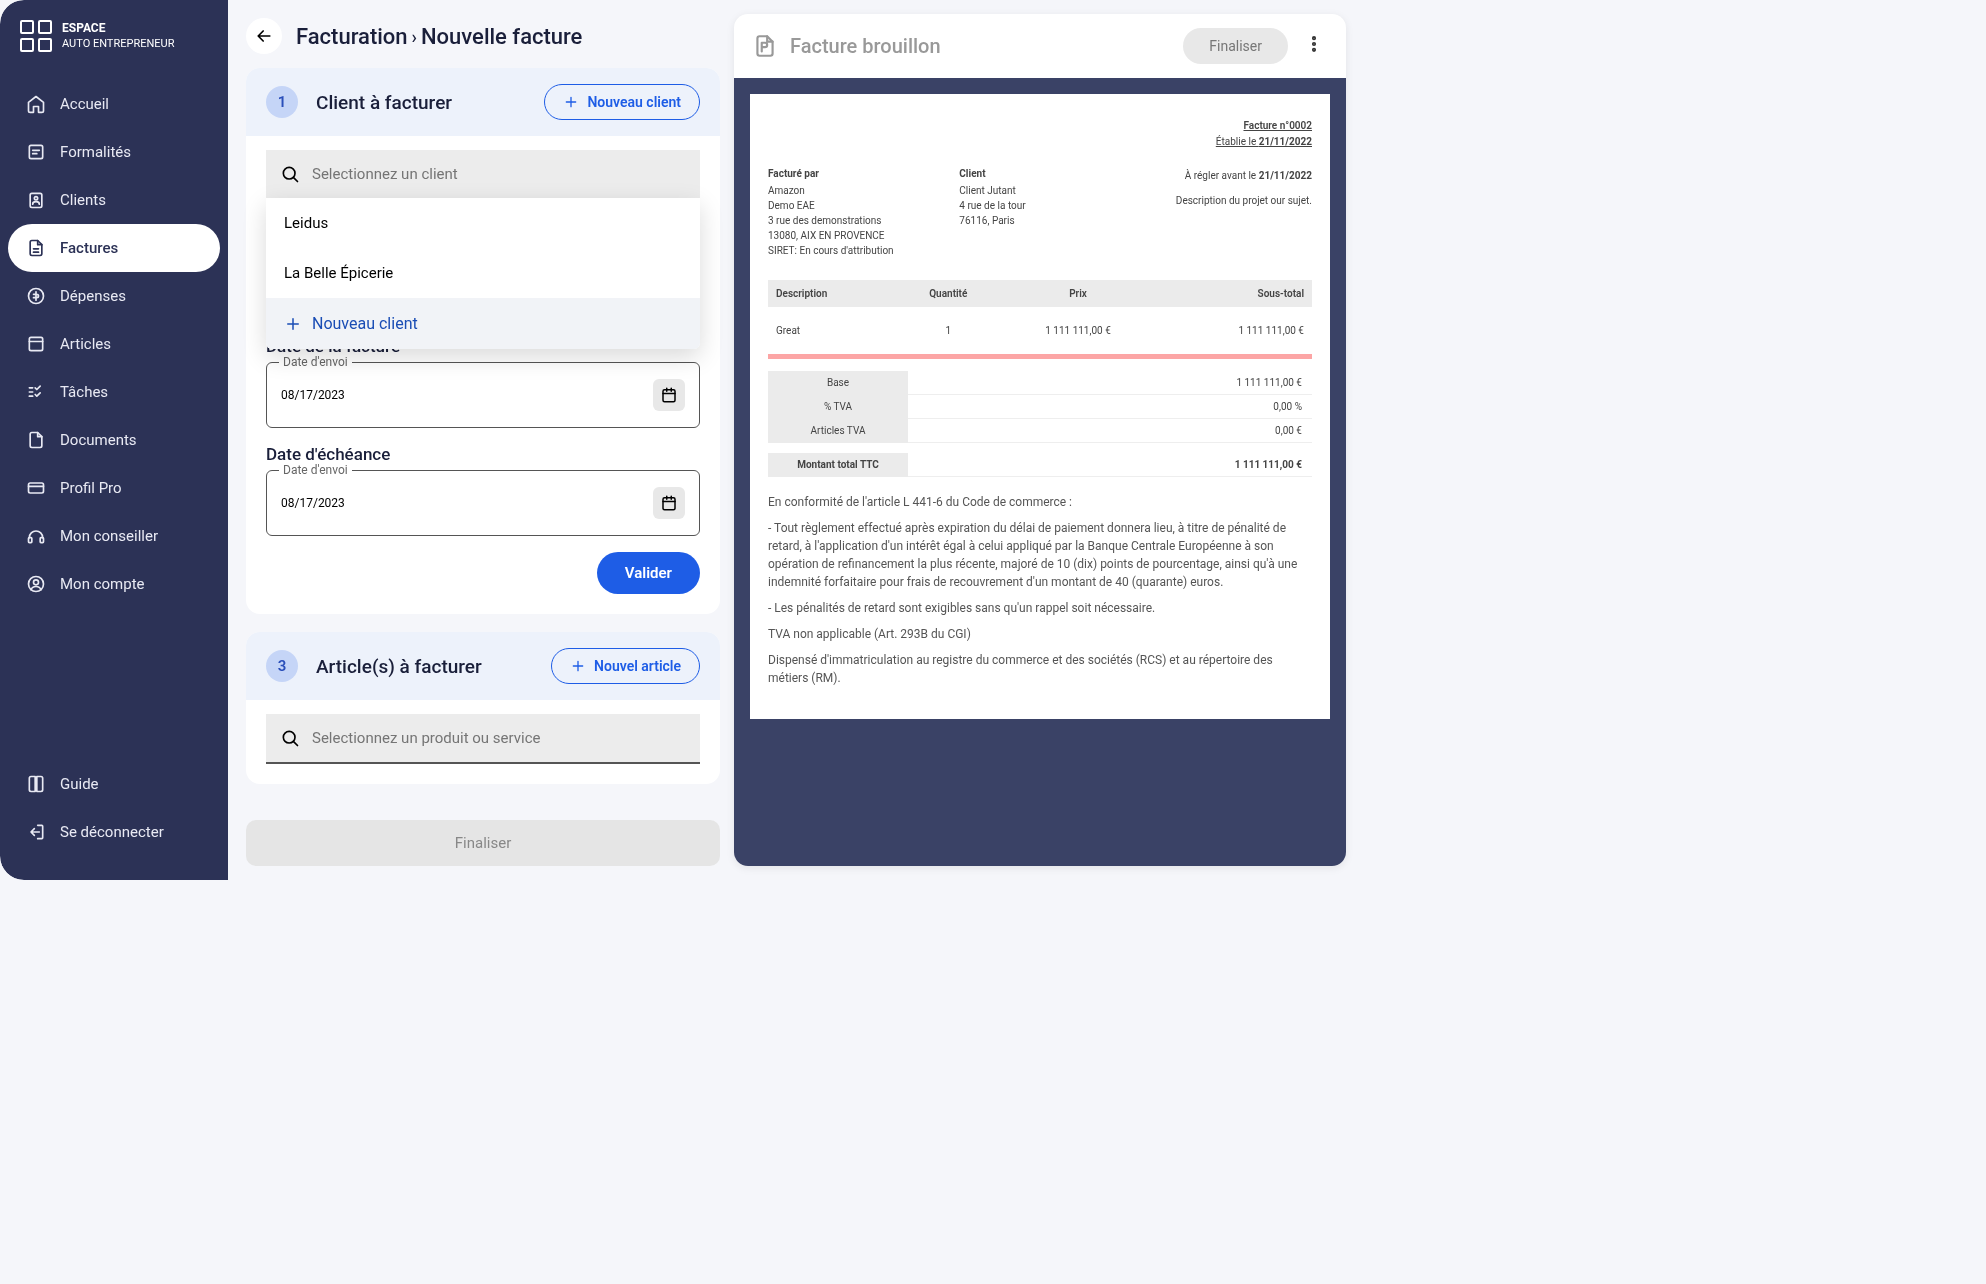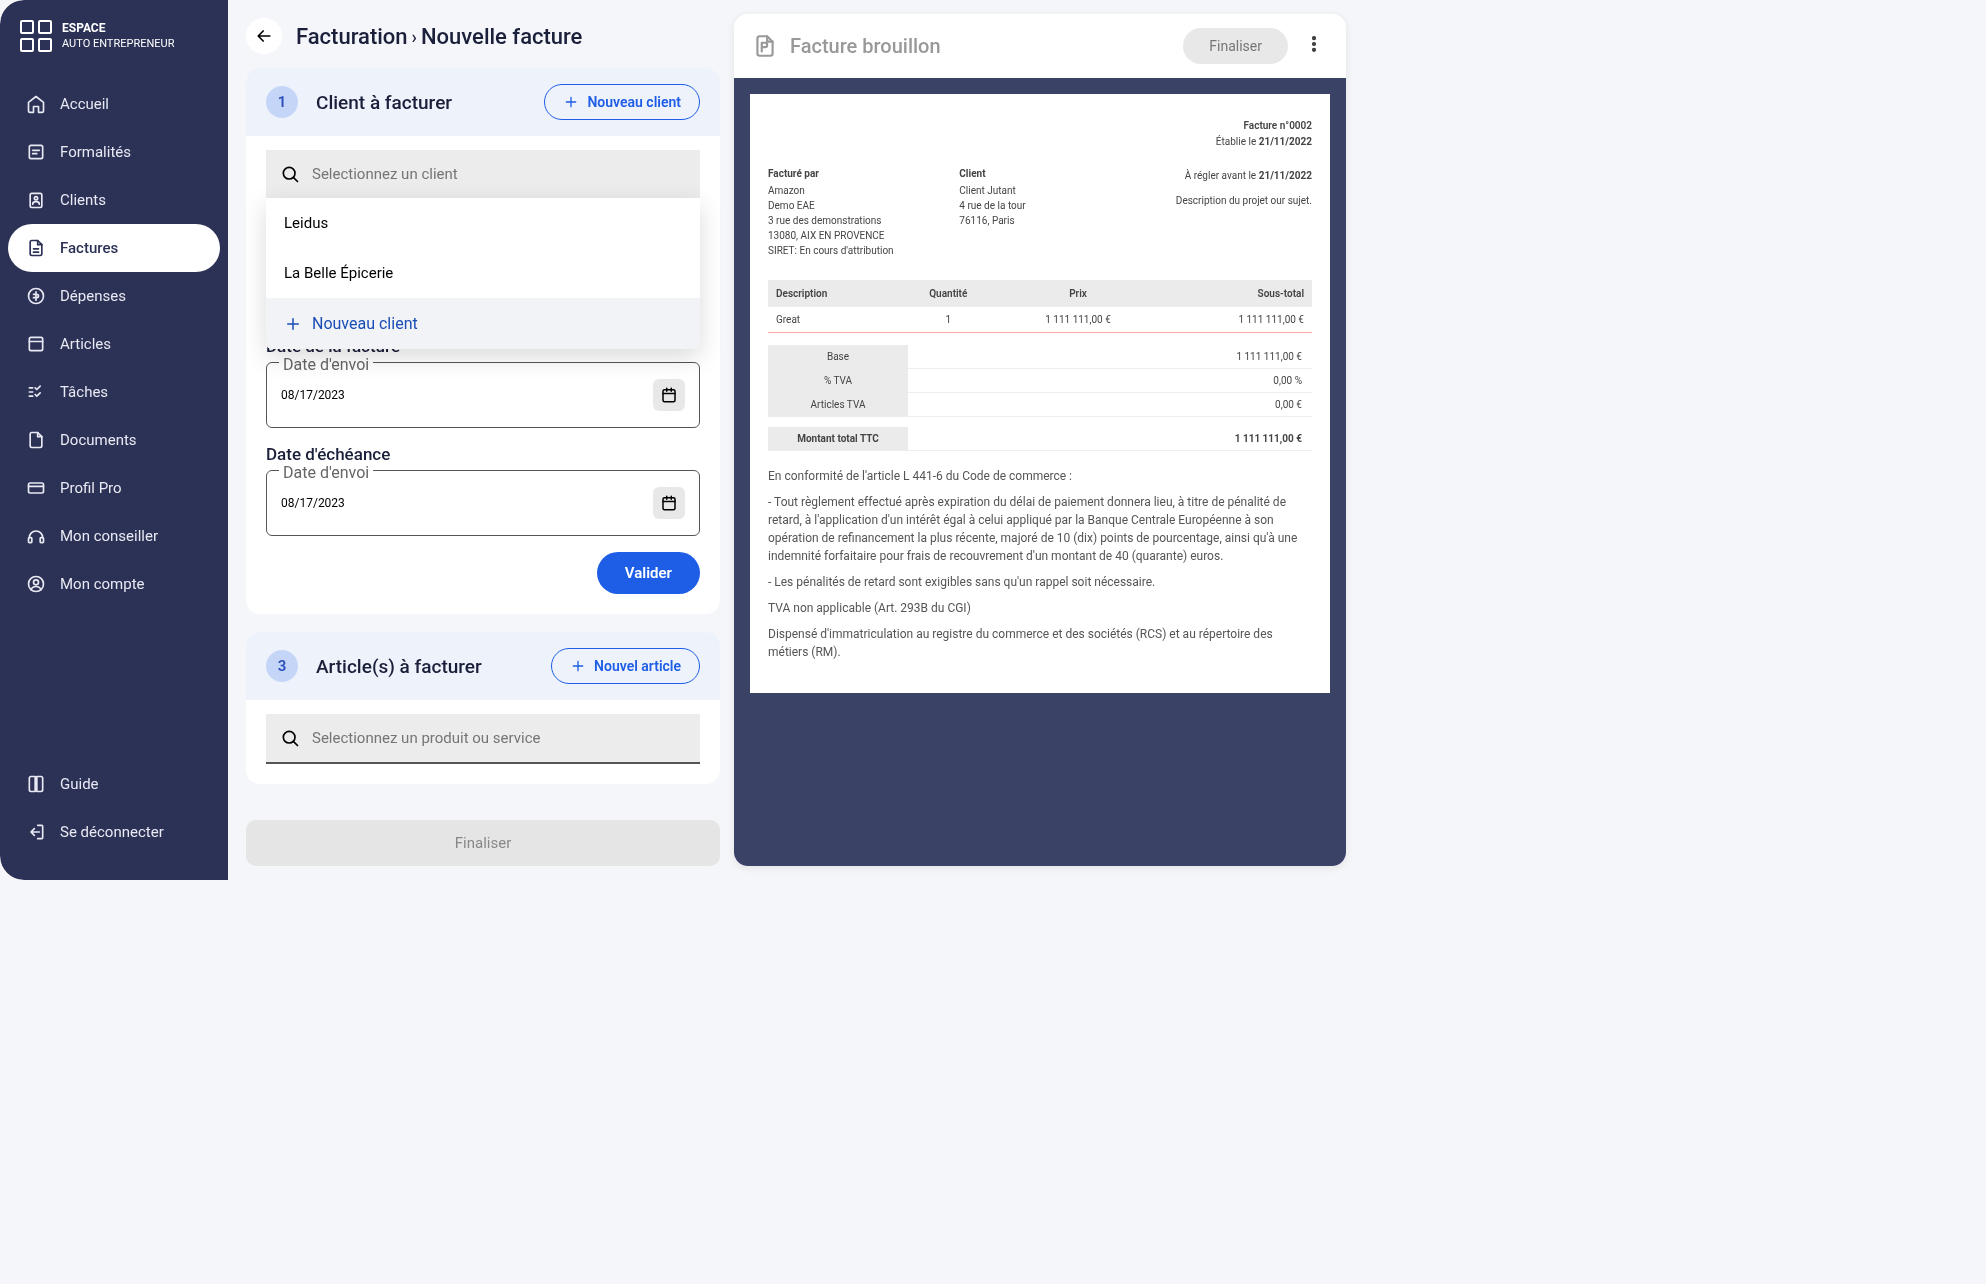--- a/index.html
+++ b/index.html
@@ -40,21 +40,21 @@
 .card-body { padding: 14px 20px 20px; position: relative; }
 
 .search-field { display: flex; align-items: center; gap: 12px; background: #ececec; padding: 14px 14px; border-bottom: 2px solid #555; position: relative; }
 .search-field input { border: none; background: transparent; font-size: 15px; flex: 1; outline: none; }
 .dropdown { position: absolute; left: 20px; right: 20px; top: 62px; background: #fff; border-radius: 0 0 6px 6px; box-shadow: 0 8px 24px rgba(0,0,0,0.15); z-index: 10; overflow: hidden; }
 .dd-item { padding: 16px 18px; font-size: 15px; cursor: pointer; }
 .dd-new { display: flex; align-items: center; gap: 10px; padding: 16px 18px; background: #f1f3f7; color: #1a4db5; font-size: 16px; cursor: pointer; }
 
 .field-label { font-size: 17px; color: #1a1f3a; margin: 16px 0 6px; font-weight: 500; }
 .date-field { position: relative; border: 1px solid #555; border-radius: 6px; padding: 16px 14px; display: flex; align-items: center; }
-.date-field .floating { position: absolute; top: -8px; left: 12px; background: #fff; padding: 0 4px; font-size: 16px; color: #666; }
+.date-field .floating { position: absolute; top: -8px; left: 12px; background: #fff; padding: 0 4px; font-size: 12px; color: #666; }
 .date-field input { border: none; font-size: 12px; flex: 1; outline: none; }
 .cal-btn { width: 32px; height: 32px; background: #e8e8e8; border-radius: 6px; display: flex; align-items: center; justify-content: center; cursor: pointer; }
 
 .spacer-120 { height: 120px; }
 .primary-btn { background: #1e5de6; color: #fff; border: none; padding: 12px 28px; border-radius: 999px; font-size: 15px; font-weight: 600; cursor: pointer; float: right; }
 
 .finalize-bar { background: #e5e5e5; color: #888; text-align: center; padding: 14px; border-radius: 10px; font-size: 15px; margin-top: auto; }
 
 
 .preview-panel { width: 612px; background: #fff; border-radius: 14px; display: flex; flex-direction: column; overflow: hidden; box-shadow: 0 2px 8px rgba(0,0,0,0.08); }
@@ -63,31 +63,31 @@
 .pv-title { font-size: 20px; color: #999; flex: 1; font-weight: 500; }
 .pv-final { background: #e8e8e8; color: #777; border: none; padding: 10px 26px; border-radius: 999px; font-size: 14px; cursor: pointer; }
 .pv-more { cursor: pointer; color: #333; padding: 4px; }
 .pv-body { flex: 1; background: #3a4266; padding: 16px; overflow: auto; }
 .invoice { background: #fff; padding: 24px 18px; font-size: 10px; color: #444; }
 .inv-top { display: flex; gap: 20px; }
 .logo-drop { border: 1.5px dashed #1e5de6; border-radius: 8px; padding: 10px 14px; display: flex; align-items: center; gap: 10px; width: 210px; }
 .logo-drop-icon { color: #1e5de6; }
 .logo-drop-text { font-size: 11px; text-align: center; line-height: 1.4; }
 .logo-drop-link { color: #1e5de6; }
-.inv-meta { margin-left: auto; text-align: right; font-size: 10px; line-height: 1.6; }
+.inv-meta { margin-left: auto; text-align: right; font-size: 10px; line-height: 1.6; text-decoration: underline; }
 .inv-cols { display: flex; margin-top: 18px; gap: 30px; }
 .inv-col { flex: 1; }
 .inv-col h6 { font-size: 10px; font-weight: 700; margin-bottom: 4px; }
 .inv-col p { line-height: 1.5; }
 .inv-right { text-align: right; }
 
 .inv-table { width: 100%; border-collapse: collapse; margin-top: 22px; font-size: 10px; }
 .inv-table th { background: #ebebeb; padding: 8px; font-weight: 600; text-align: center; }
 .inv-table th:first-child { text-align: left; }
-.inv-table td { padding: 7px 8px; border-bottom: 1px solid #fca5a5; text-align: center; }
+.inv-table td { padding: 18px 8px; border-bottom: 5px solid #fca5a5; text-align: center; }
 .inv-table td:first-child { text-align: left; }
 .inv-table td:last-child, .inv-table th:last-child { text-align: right; }
 
 .totals { margin-top: 12px; }
 .totals-row { display: flex; }
 .totals-row .tl { width: 140px; background: #ebebeb; padding: 6px 10px; text-align: center; font-size: 10px; }
 .totals-row .tv { flex: 1; text-align: right; padding: 6px 10px; border-bottom: 1px solid #eee; }
 .totals-row.bold .tl, .totals-row.bold .tv { font-weight: 700; }
 .totals-gap { height: 10px; }
 

